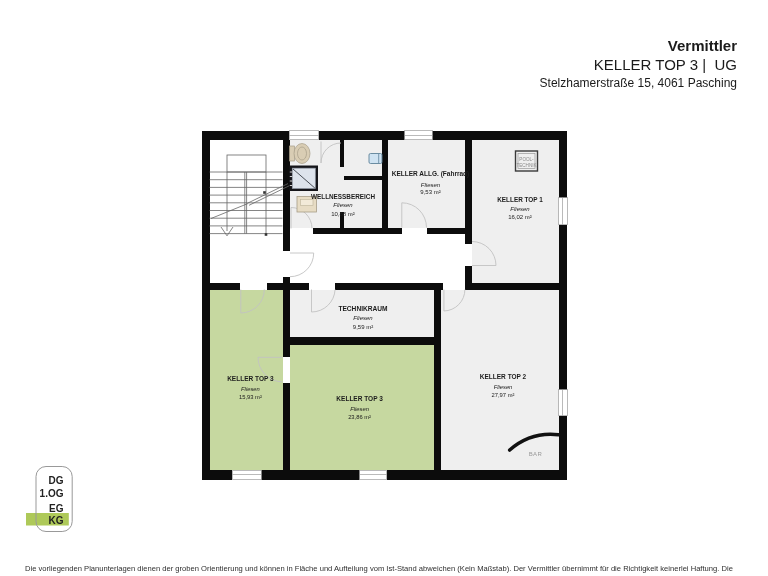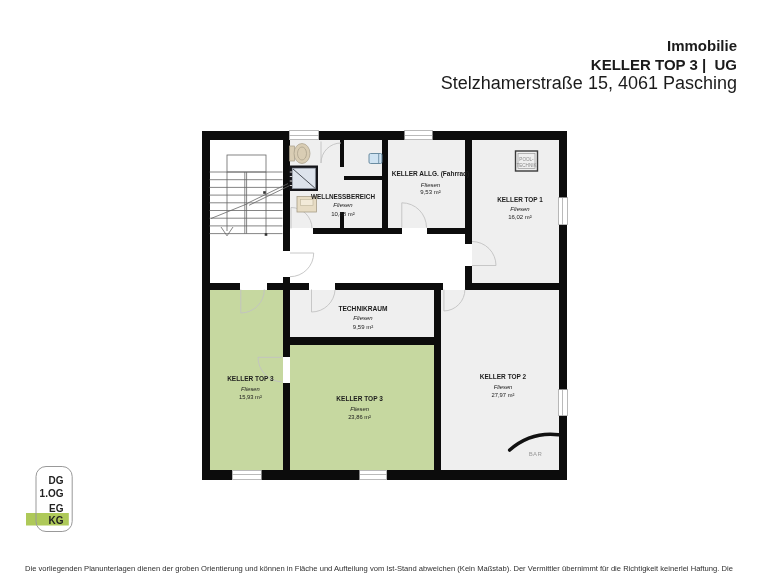--- a/index.html
+++ b/index.html
@@ -1,28 +1,28 @@
 <!DOCTYPE html>
 <html><head>
 <meta charset="utf-8">
 <style>
   html,body{margin:0;padding:0;background:#ffffff;width:768px;height:576px;overflow:hidden;}
   body{font-family:"Liberation Sans",sans-serif;position:relative;}
   .hdr{position:absolute;top:37px;right:31px;text-align:right;color:#1b1b1b;}
   .hdr .l1{font-size:15px;font-weight:bold;line-height:18.5px;}
-  .hdr .l2{font-size:15px;font-weight:bold;line-height:18.5px;}
-  .hdr .l3{font-size:18px;font-weight:normal;line-height:19.5px;}
+  .hdr .l2{font-size:15px;font-weight:normal;line-height:18.5px;}
+  .hdr .l3{font-size:12px;font-weight:normal;line-height:19.5px;}
   .foot{position:absolute;left:25px;top:564px;width:724px;font-size:7.6px;line-height:9.9px;color:#2e2e2e;}
   svg{position:absolute;left:0;top:0;}
 </style>
 </head>
 <body>
 
 <div class="hdr">
-  <div class="l1">Immobilie</div>
+  <div class="l1">Vermittler</div>
   <div class="l2">KELLER TOP 3&nbsp;|&nbsp;&nbsp;UG</div>
   <div class="l3">Stelzhamerstraße 15, 4061 Pasching</div>
 </div>
 
 <svg width="768" height="576" viewBox="0 0 768 576">
 <g shape-rendering="crispEdges">
 
 <rect x="209.5" y="139.5" width="73" height="143" fill="#ffffff"></rect>
 
 <rect x="289.5" y="139.5" width="92.5" height="94" fill="#efefef"></rect>

